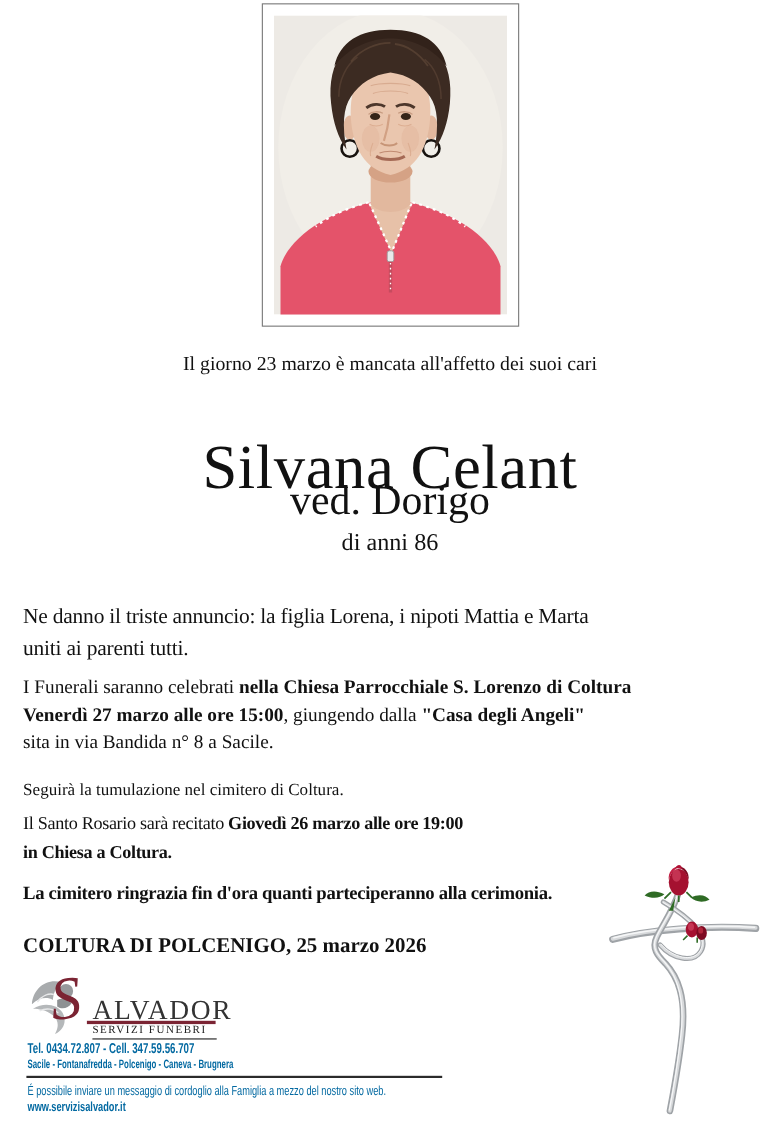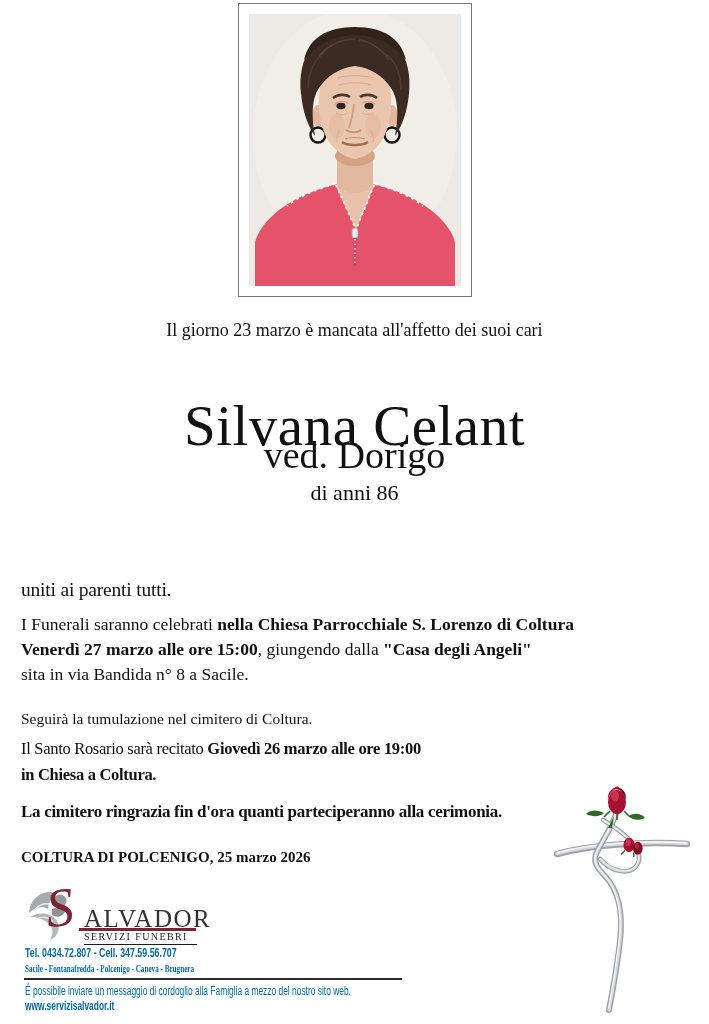--- a/index.html
+++ b/index.html
@@ -16,34 +16,34 @@
   .name{top:360px;font-size:57px;line-height:60px;letter-spacing:0.5px;margin-top:36px;}
   .widow{top:434px;font-size:38px;line-height:42px;}
   .age{top:480px;font-size:22px;line-height:26px;}
   
   .par{left:21px;right:30px;}
   .announce{top:547px;font-size:19.5px;line-height:28.5px;letter-spacing:-0.2px;}
   .funeral{top:612px;font-size:17.5px;line-height:25px;}
   .burial{top:709px;font-size:15.5px;line-height:20px;}
   .rosary{top:736px;font-size:16.5px;line-height:25.5px;letter-spacing:-0.3px;}
   .thanks{top:802px;font-size:17px;font-weight:bold;letter-spacing:-0.3px;}
-  .placedate{top:849px;font-size:15px;font-weight:bold;}
+  .placedate{top:849px;font-size:19px;font-weight:bold;}
   b{font-weight:bold;}
   
   .sans{font-family:"Liberation Sans", sans-serif;color:#0369a1;white-space:nowrap;}
   .cond{display:inline-block;transform-origin:left center;}
   .brand-s{left:46px;top:883px;font-size:55px;line-height:50px;font-style:italic;
            color:#7b2433;transform:rotate(-6deg);}
   .brand-rest{left:84px;top:906px;font-size:25px;line-height:25px;color:#333;letter-spacing:1.5px;}
   .brand-underline{left:79px;top:928px;width:117px;height:3.2px;background:#7b2433;}
   .brand-sub{left:84px;top:931px;font-size:10px;line-height:12px;color:#222;letter-spacing:1.4px;}
   .brand-subline{left:84px;top:943.5px;width:113px;height:1.3px;background:#1a1a1a;}
   .tel{left:25px;top:945px;font-size:13px;font-weight:bold;}
   .tel .cond{transform:scaleX(0.68);}
-  .cities{left:25px;top:962px;font-size:11px;font-weight:bold;font-family:Liberation Serif, serif;}
+  .cities{left:25px;top:962px;font-size:11px;font-weight:bold;}
   .cities .cond{transform:scaleX(0.65);}
   .footer-rule{left:24px;top:978px;width:378px;height:2px;background:#2b2b2b;}
   .message{left:25px;top:984px;font-size:12px;}
   .message .cond{transform:scaleX(0.70);}
   .website{left:25px;top:999px;font-size:12px;font-weight:bold;}
   .website .cond{transform:scaleX(0.70);}
   .cross-wrap{left:540px;top:756px;}
 </style>
 </head>
 <body>
@@ -99,21 +99,21 @@
     <path d="M152,76 C152,60 146,47 137,40" stroke="#5a4334" stroke-width="1.4" fill="none" opacity="0.7"></path>
   </svg>
 </div>
 
 <div class="abs center intro">Il giorno 23 marzo è mancata all'affetto dei suoi cari</div>
 <div class="abs center name">Silvana Celant</div>
 <div class="abs center widow">ved. Dorigo</div>
 <div class="abs center age">di anni 86</div>
 
 <div class="abs par announce">
-  <br>
+  <span>Ne danno il triste annuncio: la figlia Lorena, i nipoti Mattia e Marta</span><br>
   <span>uniti ai parenti tutti.</span>
 </div>
 
 <div class="abs par funeral">
   <span>I Funerali saranno celebrati </span><b>nella Chiesa Parrocchiale S. Lorenzo di Coltura</b><br>
   <b>Venerdì 27 marzo alle ore 15:00</b><span>, giungendo dalla </span><b>"Casa degli Angeli"</b><br>
   <span>sita in via Bandida n° 8 a Sacile.</span>
 </div>
 
 <div class="abs par burial">Seguirà la tumulazione nel cimitero di Coltura.</div>

